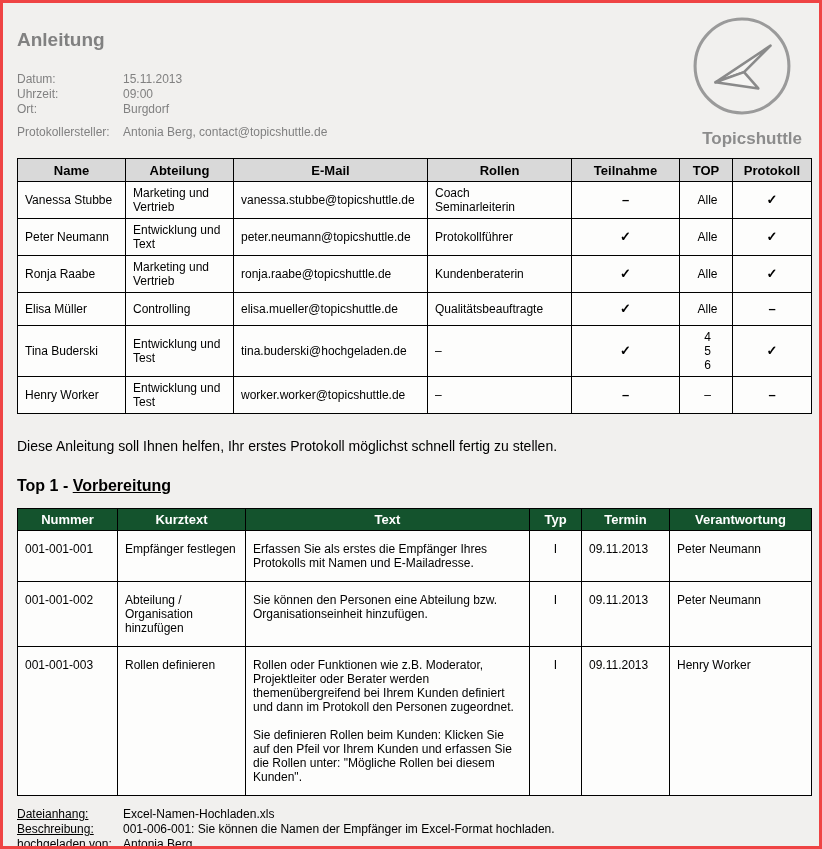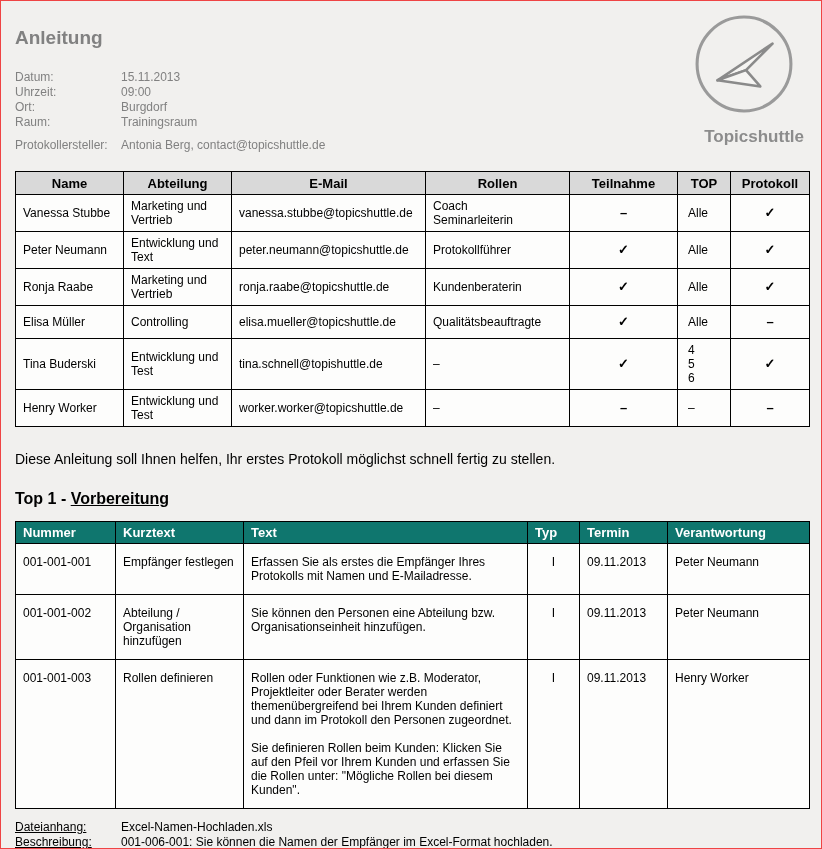--- a/index.html
+++ b/index.html
@@ -2,21 +2,21 @@
 <html><head>
 <meta charset="utf-8">
 <style>
   * { margin: 0; padding: 0; box-sizing: border-box; }
   html, body { background: #e9e9e9; }
   body { font-family: "Liberation Sans", sans-serif; color: #000; }
 
   .page {
     width: 822px; height: 849px;
     background: #f1f0ee;
-    border: 1px solid #ef4444;
+    border: 3px solid #ef4444;
     position: relative;
     padding: 14px;
     overflow: hidden;
   }
 
   .page-title {
     margin-top: 12px;
     font-size: 19px;
     font-weight: bold;
     color: #818181;
@@ -48,31 +48,31 @@
   }
   .ptable td {
     font-size: 12px; line-height: 14px;
     padding: 4px 7px; height: 33px;
     vertical-align: middle;
     white-space: pre-line;
     margin-top: 45px;
   }
   td.center { text-align: center; }
   td.mark { font-weight: bold; font-size: 13px; }
-  .ptable td.topcol { padding-left: 10px; }
+  .ptable td.topcol { padding-left: 10px; text-align: center; }
 
   .summary { margin-top: 23px; font-size: 14px; line-height: 18px; }
   .u { text-decoration: underline; }
 
   .section-title { margin-top: 22px; font-size: 16px; font-weight: bold; }
 
   .ttable { margin-top: 13px; }
   .ttable th {
-    background: #0f766e; color: #fff;
-    font-size: 13px; font-weight: bold; text-align: left;
+    background: #14532d; color: #fff;
+    font-size: 13px; font-weight: bold; text-align: center;
     padding: 3px 7px; height: 21px;
     border: 1px solid #000;
   }
   .ttable td {
     font-size: 12px; line-height: 14px;
     padding: 11px 7px;
     vertical-align: top;
     white-space: pre-line;
   }
 
@@ -100,24 +100,20 @@
       <span class="meta-label">Datum:</span>
       <span class="meta-value">15.11.2013</span>
     </div>
     <div class="meta-row">
       <span class="meta-label">Uhrzeit:</span>
       <span class="meta-value">09:00</span>
     </div>
     <div class="meta-row">
       <span class="meta-label">Ort:</span>
       <span class="meta-value">Burgdorf</span>
-    </div>
-    <div class="meta-row">
-      <span class="meta-label">Raum:</span>
-      <span class="meta-value">Trainingsraum</span>
     </div>
     <div class="meta-row creator-row">
       <span class="meta-label">Protokollersteller:</span>
       <span class="meta-value">Antonia Berg, contact@topicshuttle.de</span>
     </div>
   </div>
 
   <table class="ptable">
     <colgroup>
       <col style="width:108px">
@@ -173,21 +169,21 @@
         <td>Controlling</td>
         <td>elisa.mueller@topicshuttle.de</td>
         <td>Qualitätsbeauftragte</td>
         <td class="center mark">✓</td>
         <td class="topcol">Alle</td>
         <td class="center mark">–</td>
       </tr>
       <tr>
         <td>Tina Buderski</td>
         <td>Entwicklung und Test</td>
-        <td>tina.schnell@topishuttle.de</td>
+        <td>tina.buderski@hochgeladen.de</td>
         <td>–</td>
         <td class="center mark">✓</td>
         <td class="topcol">4
 5
 6</td>
         <td class="center mark">✓</td>
       </tr>
       <tr>
         <td>Henry Worker</td>
         <td>Entwicklung und Test</td>

